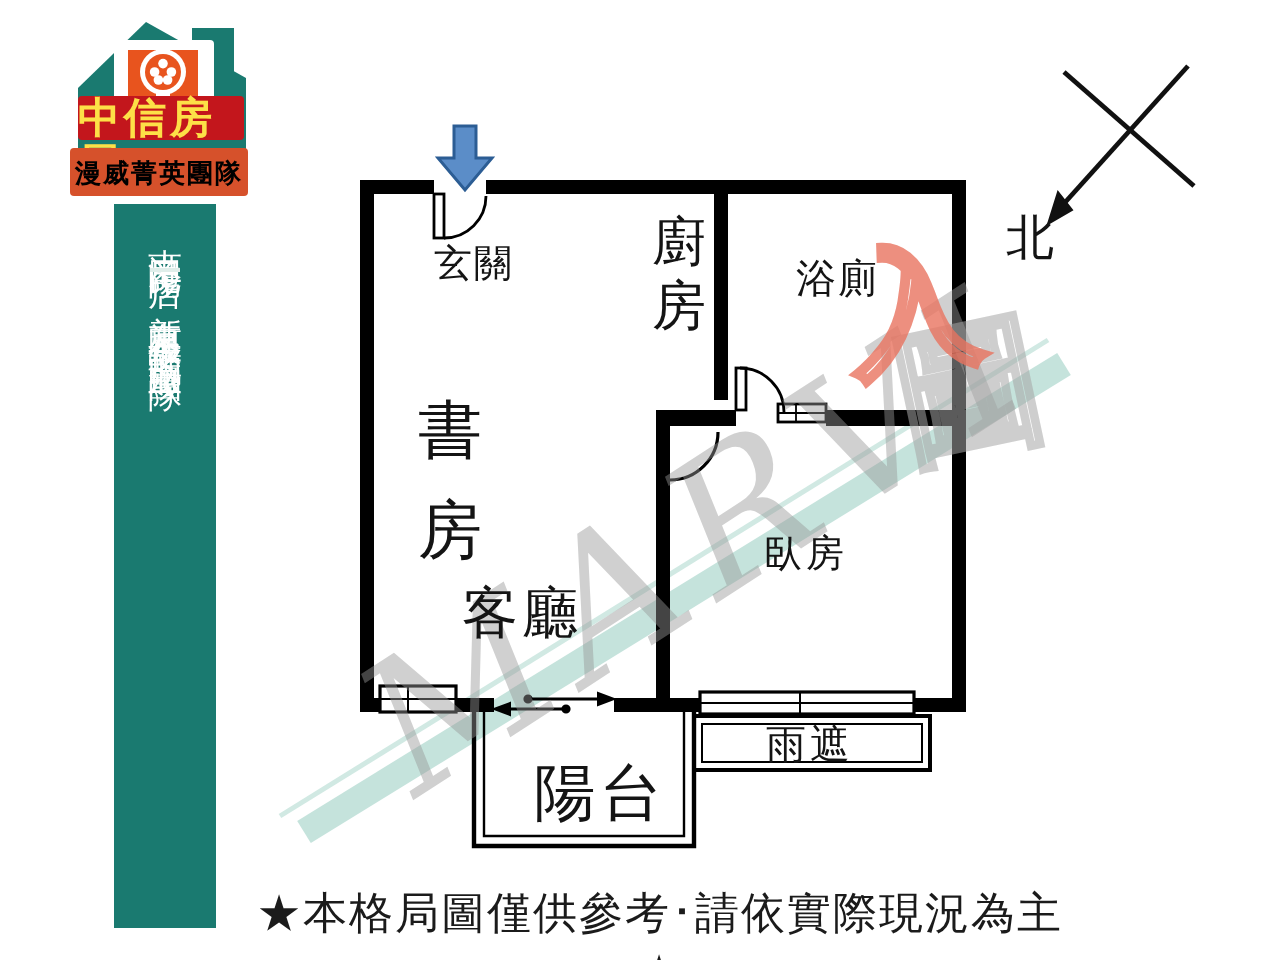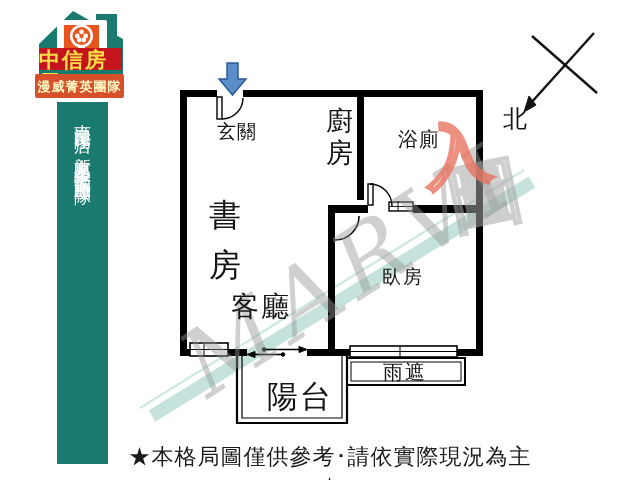--- a/index.html
+++ b/index.html
@@ -3,21 +3,21 @@
 <meta charset="utf-8">
 <style>
   html,body{margin:0;padding:0;background:#ffffff;}
   #stage{position:relative;width:640px;height:480px;background:#ffffff;overflow:hidden;
          font-family:"Liberation Sans",sans-serif;}
   .abs{position:absolute;}
   
   #brand-banner{left:39px;top:48px;width:83px;height:22px;background:#c3161c;border-radius:2px;
     color:#fde047;font-weight:bold;font-size:21px;letter-spacing:2px;text-align:left;line-height:23px;z-index:5;}
   #team-badge{left:35px;top:74px;width:89px;height:24px;background:#d6512b;border-radius:2px;
-    color:#fef9c3;font-weight:bold;font-size:13px;letter-spacing:1px;text-align:center;line-height:25px;z-index:5;}
+    color:#000000;font-weight:bold;font-size:13px;letter-spacing:1px;text-align:center;line-height:25px;z-index:5;}
   #store-column{left:57px;top:102px;width:51px;height:362px;background:#1a7a70;z-index:5;
     display:flex;flex-direction:column;align-items:center;justify-content:flex-start;padding-top:9px;box-sizing:border-box;}
   .vtext{writing-mode:vertical-rl;text-orientation:upright;color:#ffffff;font-size:17px;
     letter-spacing:3px;line-height:51px;}
   #column-divider{width:15px;border-top:2px solid #dfeeea;margin:8px 0;}
   
   .room-label{color:#141414;font-family:"Liberation Serif",serif;z-index:3;}
   #lbl-entry{left:217px;top:119px;font-size:19px;letter-spacing:1px;}
   #lbl-kitchen{left:306px;top:105px;width:30px;font-size:27px;line-height:32px;margin-left:20px;}
   #lbl-bath{left:398px;top:126px;font-size:20px;letter-spacing:1px;}

